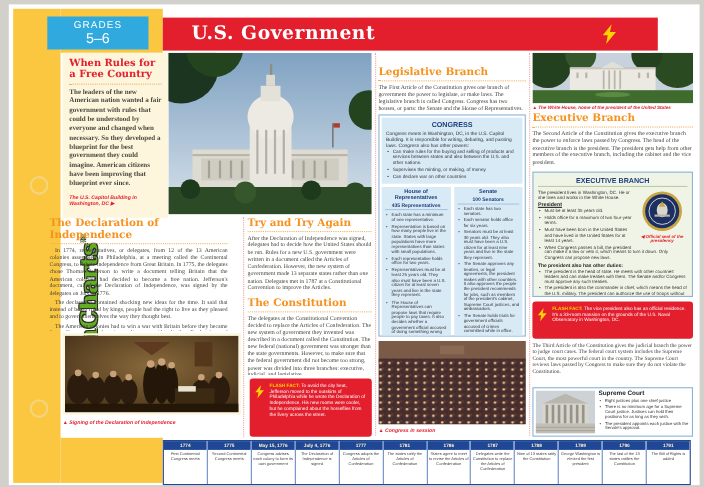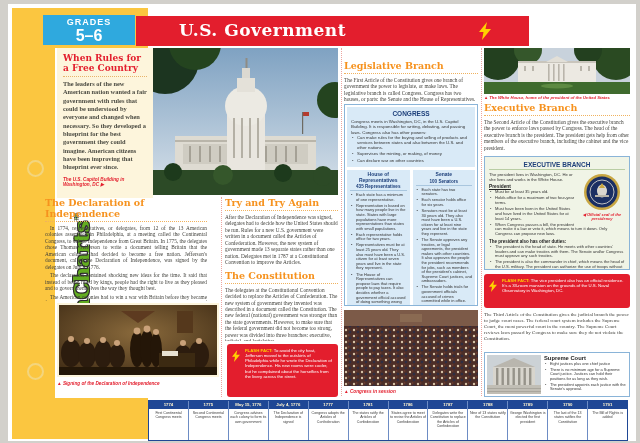--- a/index.html
+++ b/index.html
@@ -4,24 +4,24 @@
 <style>
   html,body{margin:0;padding:0;}
   .canvas{position:relative;width:640px;height:443px;background:#d2d0cb;overflow:hidden;
           font-family:"Liberation Sans",sans-serif;-webkit-font-smoothing:antialiased;}
   .paper{position:absolute;left:8px;top:4px;width:628px;height:437px;background:#ffffff;}
   
   .strip-left{position:absolute;left:12px;top:8px;width:43px;height:431px;background:#fbc640;}
   .strip-top{position:absolute;left:55px;top:8px;width:93px;height:40px;background:#fbc640;}
   .strip-bottom{position:absolute;left:55px;top:398px;width:93px;height:41px;background:#fbc640;}
   .grades-badge{position:absolute;left:43px;top:15px;width:92px;height:30px;background:#2fa9de;
-    color:#fff;text-align:center;font-weight:bold;line-height:1;padding-top:3px;box-sizing:border-box;}
+    color:#fff;text-align:center;font-weight:normal;line-height:1;padding-top:3px;box-sizing:border-box;}
   .grades-badge .g1{font-size:9px;letter-spacing:1px;}
-  .grades-badge .g2{font-size:16px;margin-top:1px;}
-  .titlebar{position:absolute;left:136px;top:16px;width:376px;height:30px;background:#e31e2d;padding-left:17px;}
+  .grades-badge .g2{font-size:13px;margin-top:1px;}
+  .titlebar{position:absolute;left:148px;top:16px;width:450px;height:30px;background:#e31e2d;}
   .titlebar h1{margin:0;padding:4px 0 0 26px;color:#fff;font-family:"DejaVu Serif",serif;
     font-size:17px;font-weight:bold;letter-spacing:.5px;}
   .titlebar .bolt{position:absolute;right:38px;top:6px;}
   .brand{position:absolute;left:6px;top:275px;width:150px;transform:rotate(-90deg);transform-origin:center;
     font-family:"DejaVu Serif",serif;font-weight:bold;font-size:21px;color:#63ad21;white-space:nowrap;
     text-shadow:1px 1px 0 #2c2c2c,-1px 1px 0 #2c2c2c,1px -1px 0 #2c2c2c,-1px -1px 0 #2c2c2c;}
   .brand .tm{font-size:8px;vertical-align:super;}
   .reg-circle{position:absolute;width:13px;height:13px;border:2px solid #f3d57e;border-radius:50%;}
   
   .orange-h{font-family:"DejaVu Serif",serif;font-weight:bold;color:#f6921e;font-size:9.5px;

